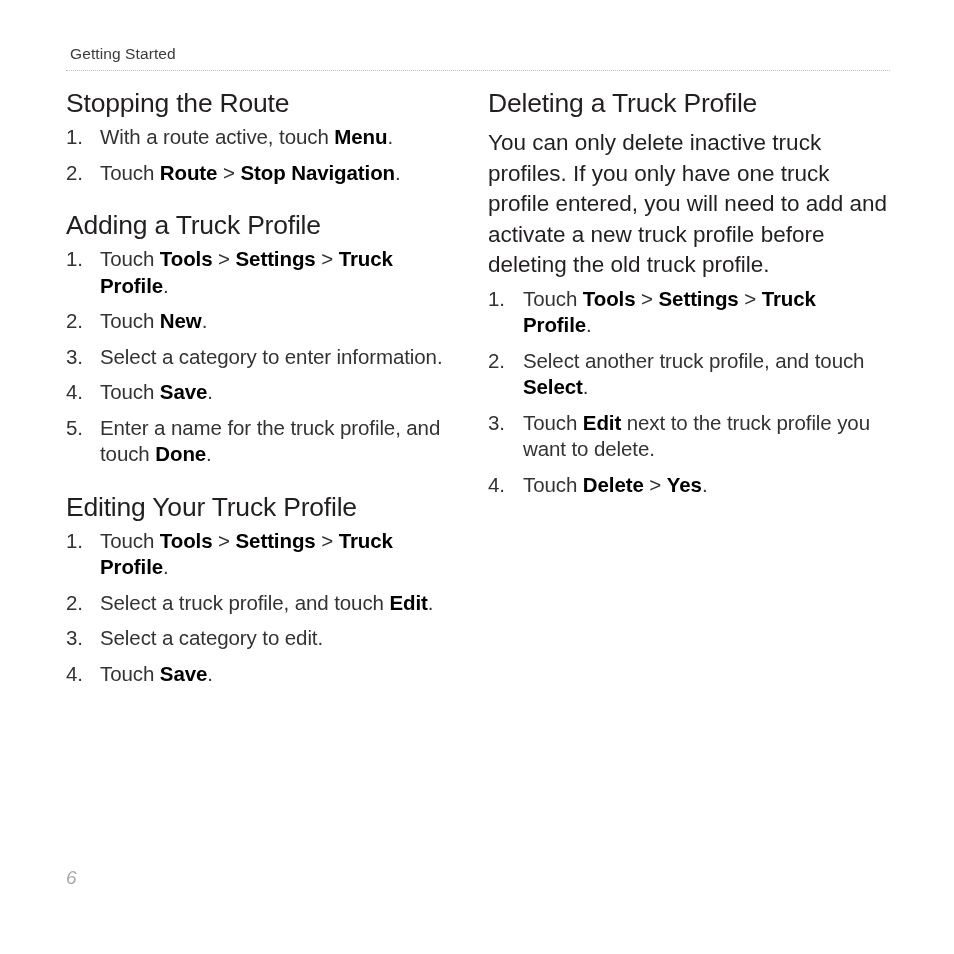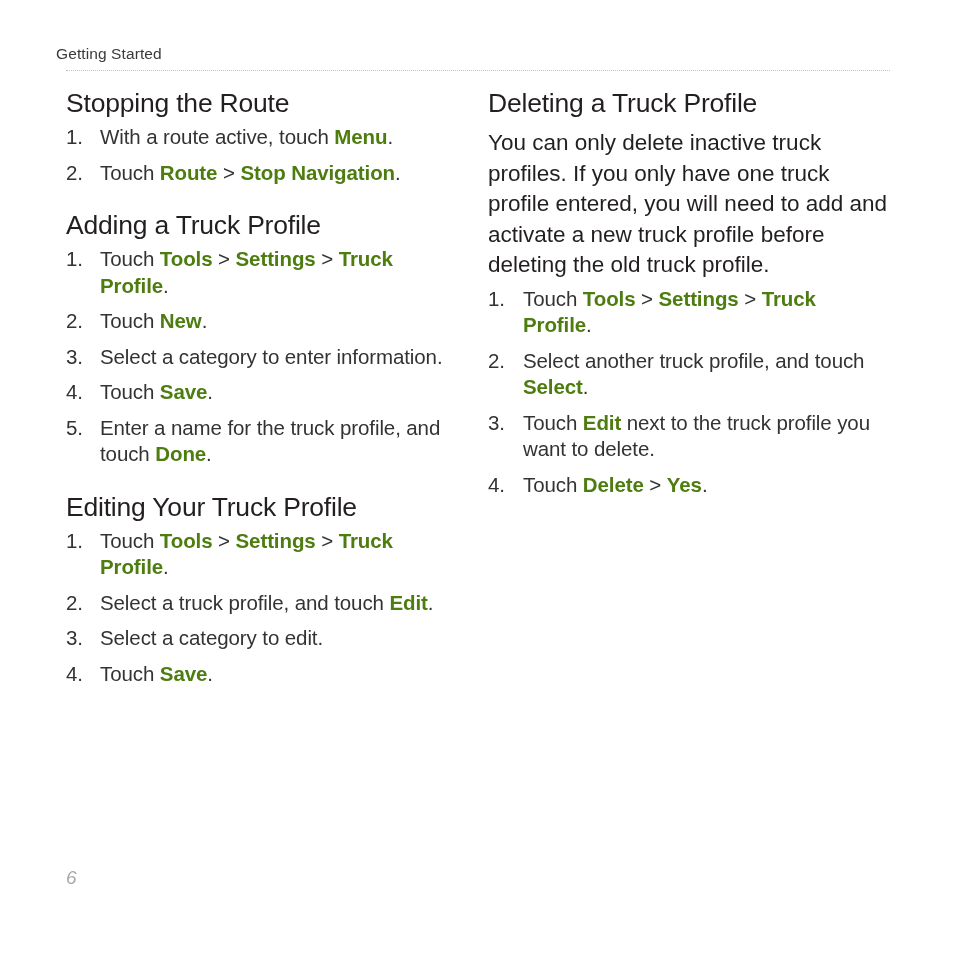--- a/index.html
+++ b/index.html
@@ -20,21 +20,21 @@
   .page {
     position: relative;
     width: 954px;
     height: 954px;
     box-sizing: border-box;
   }
 
   
   .running-header {
     position: absolute;
-    left: 56px;
+    left: 70px;
     top: 45px;
     width: 824px;
   }
   .running-header .rh-text {
     font-size: 15.5px;
     line-height: 18px;
     color: #3a3a3c;
     letter-spacing: .1px;
     white-space: nowrap;
   }
@@ -109,21 +109,21 @@
     text-align: left;
     color: #333336;
     font-size: 20.5px;
     line-height: 26.5px;
   }
   
   .col-right ol.steps > li { padding-left: 35px; }
 
   .ui {
     font-weight: bold;
-    color: #4d7c0f;
+    color: #000000;
   }
   .sep { color: #333336; font-weight: normal; }
 
   
   .footer {
     position: absolute;
     left: 66px;
     top: 866px;
     width: 824px;
     display: flex;

